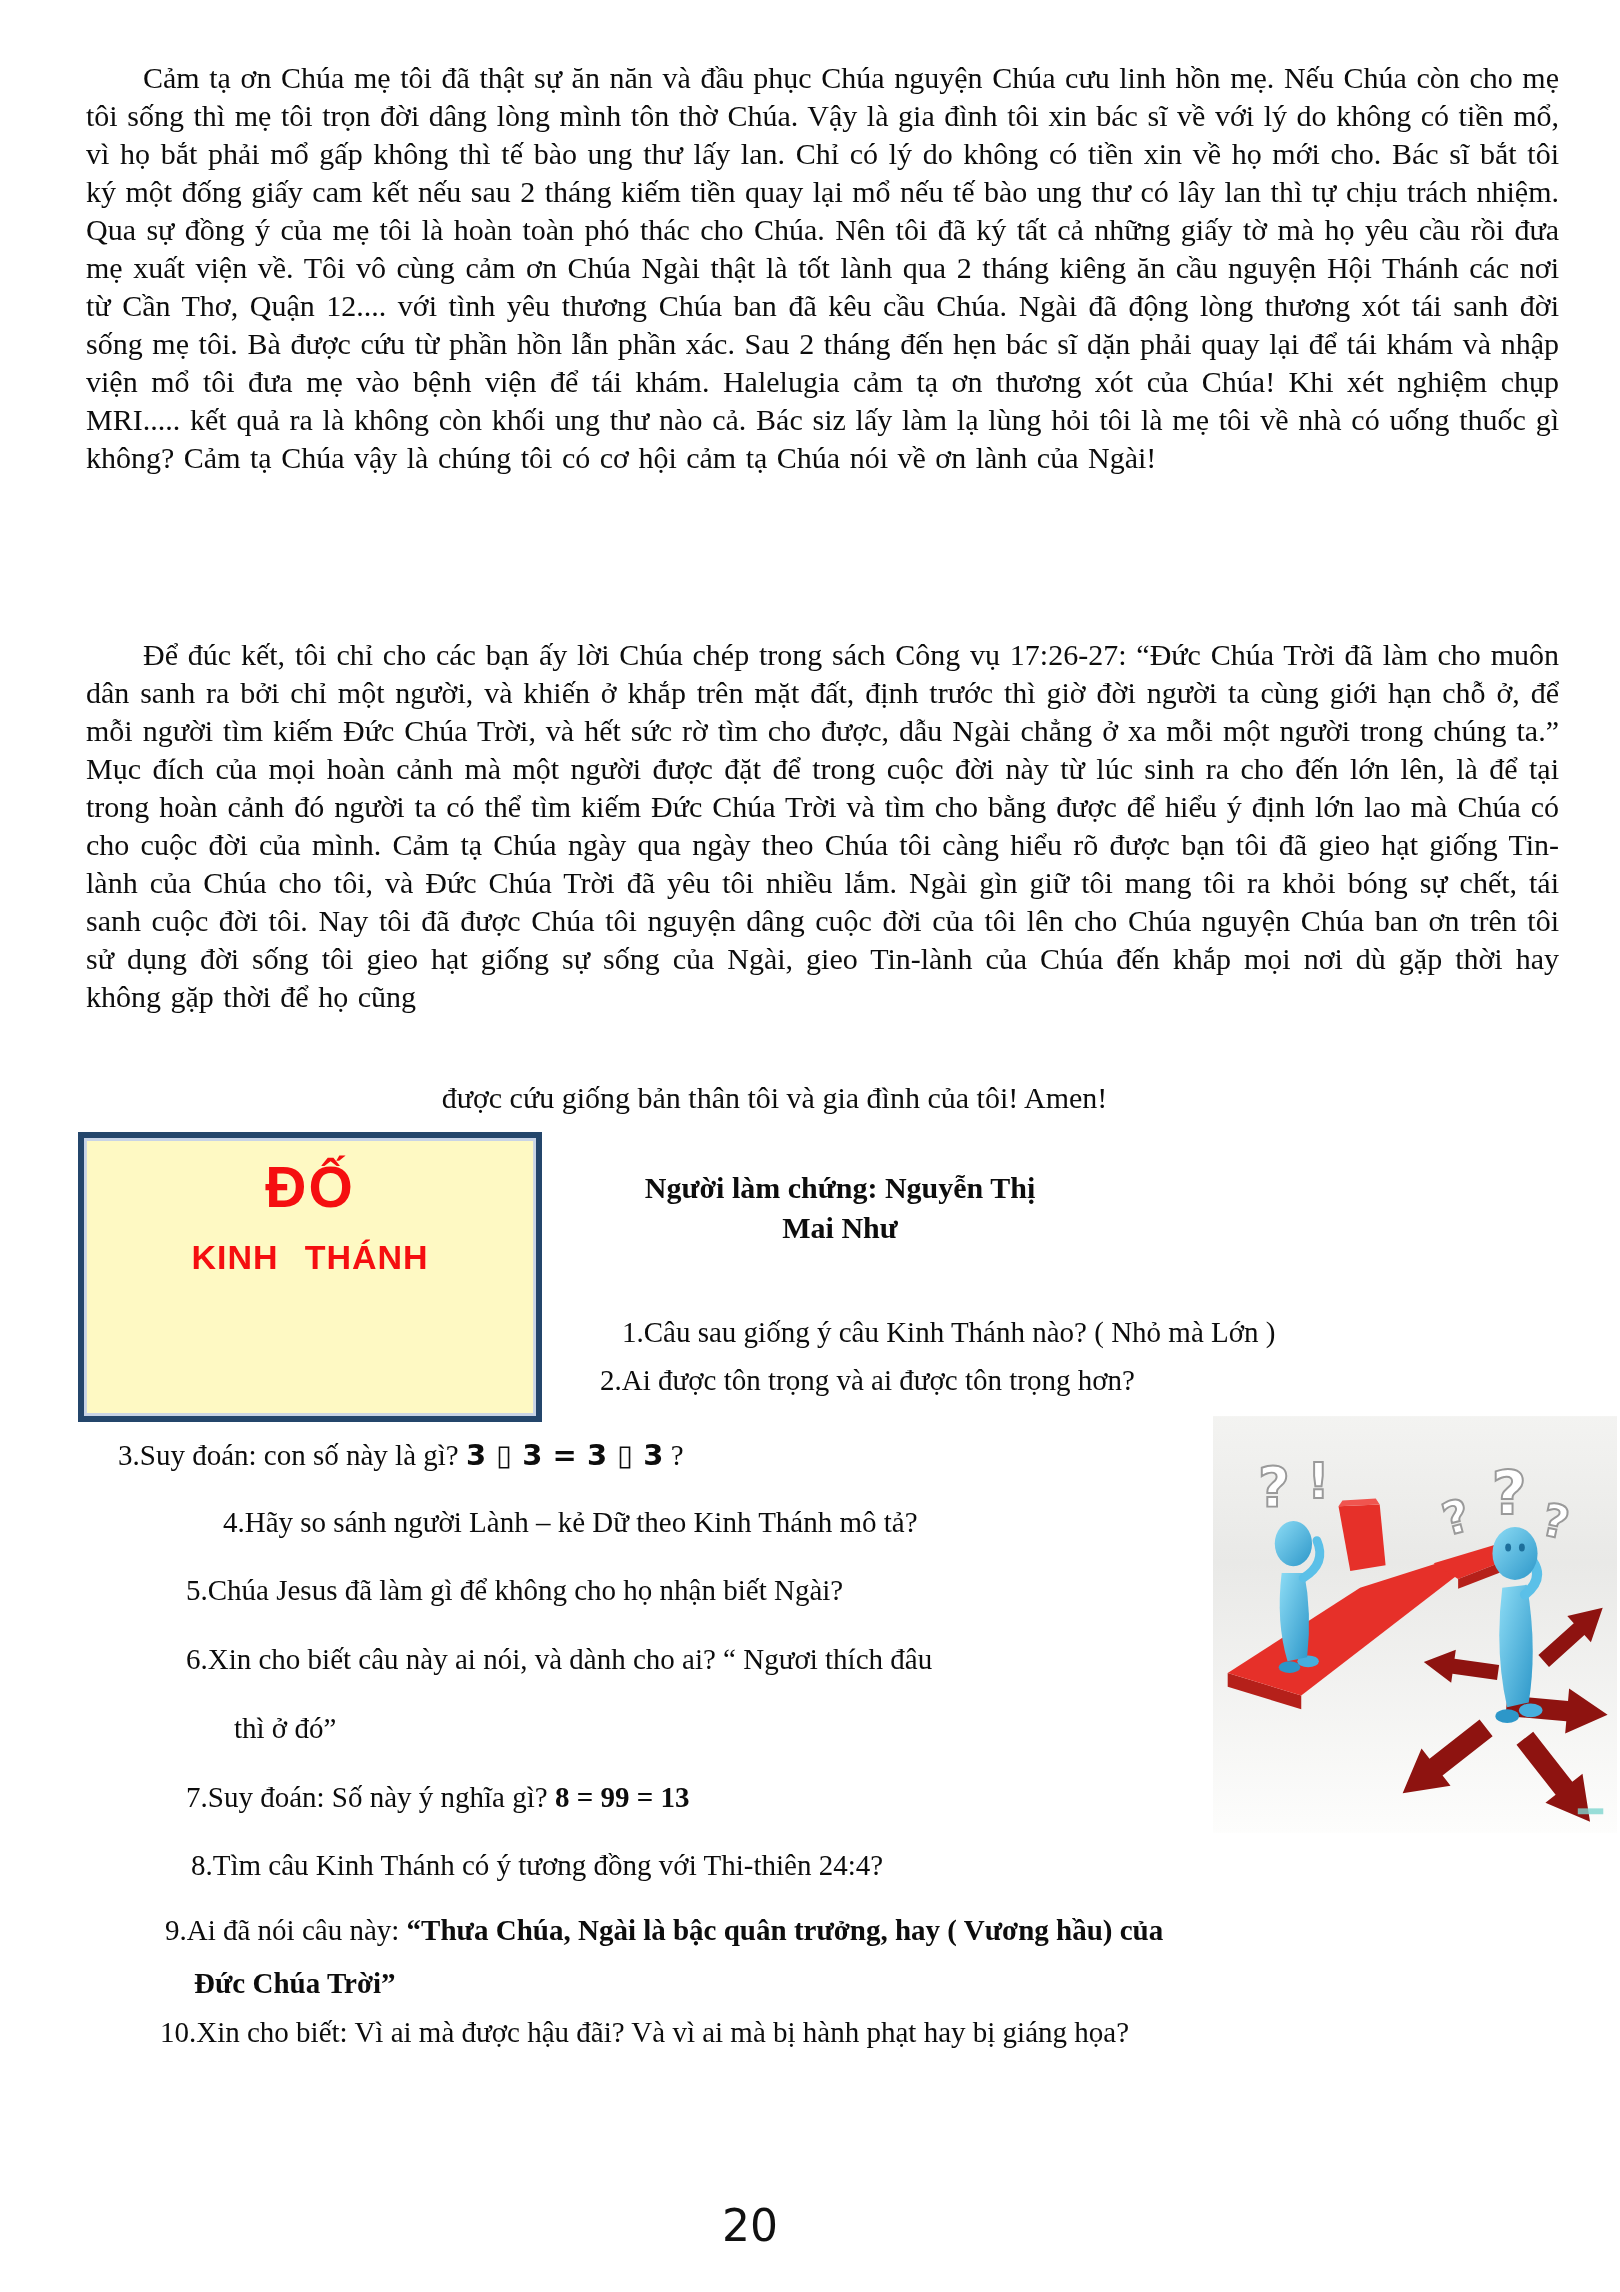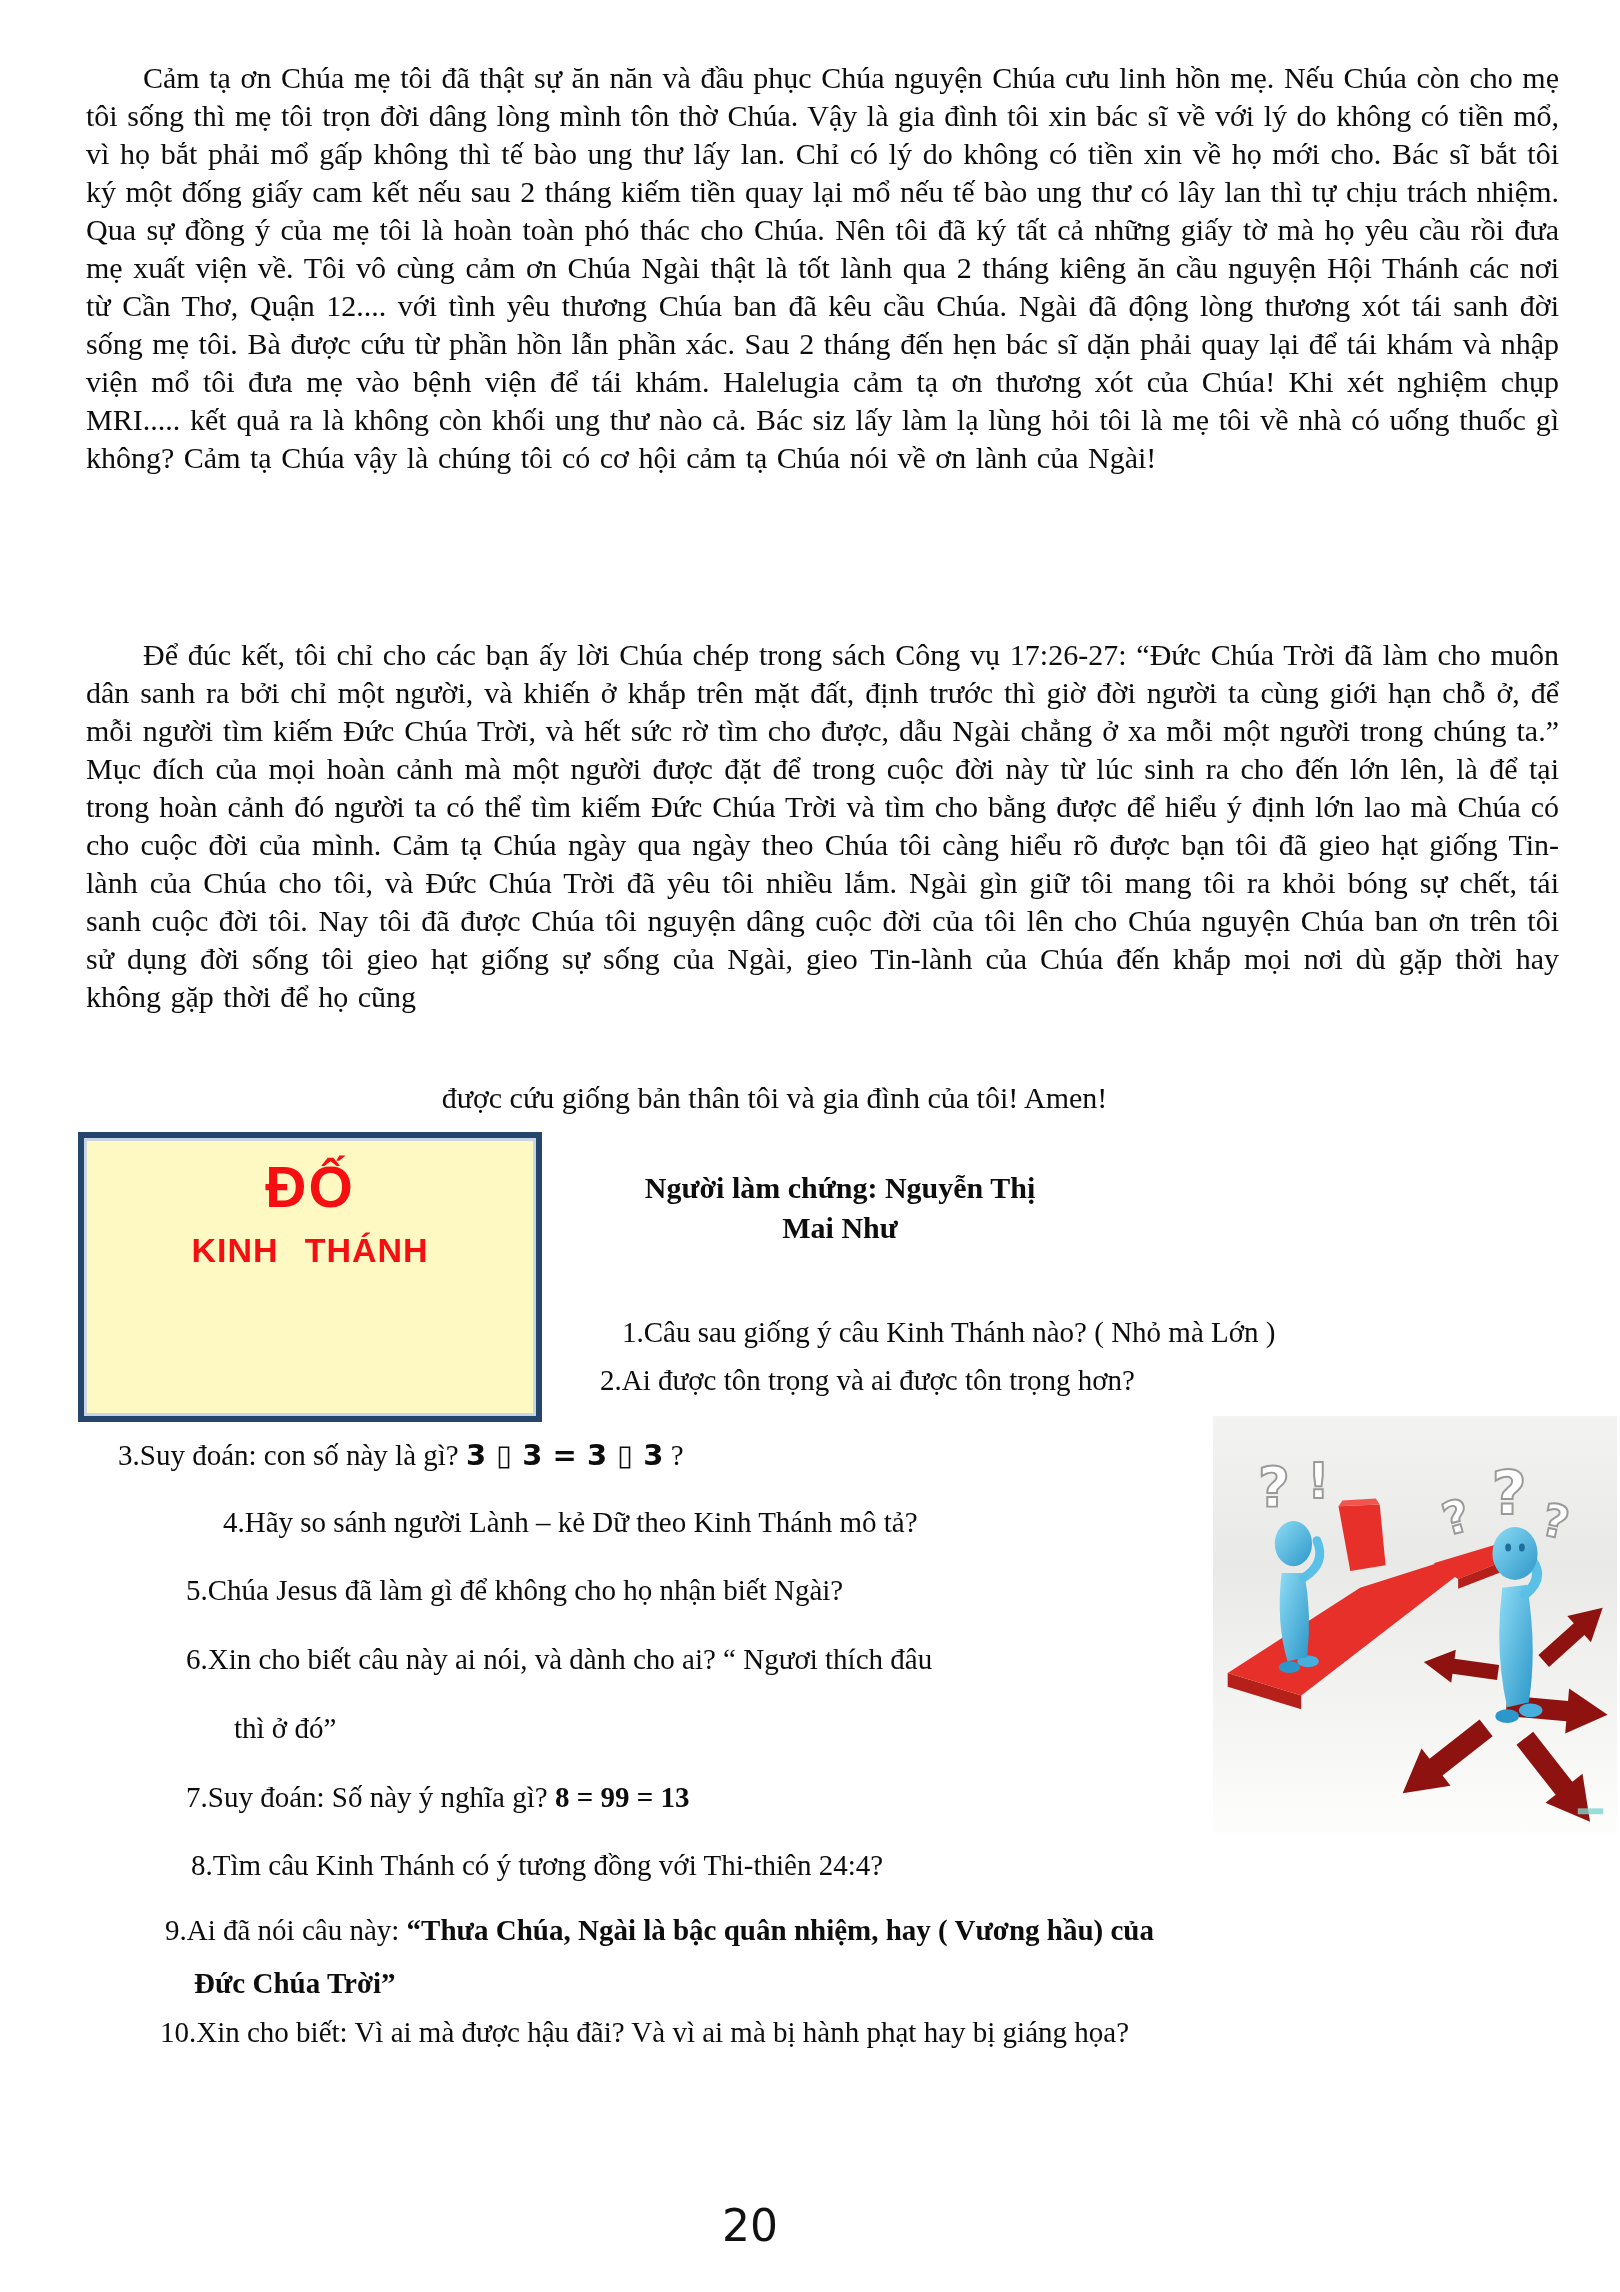--- a/index.html
+++ b/index.html
@@ -31,21 +31,21 @@
     box-sizing:border-box;
     text-align:center;
     font-family:"Liberation Sans","DejaVu Sans",sans-serif;
   }
   .quiz-title-1{
     margin-top:15.7px;
     font-size:57px;font-weight:bold;color:#f50f10;
     letter-spacing:2px;
   }
   .quiz-title-2{
-    margin-top:11px;
+    margin-top:18px;
     font-size:34px;font-weight:bold;color:#f50f10;
     letter-spacing:1px;word-spacing:15.7px;
   }
   .witness{
     position:absolute;top:1168px;left:546px;width:588px;
     text-align:center;font-weight:bold;
     font-size:30px;line-height:40px;
   }
   .q{
     position:absolute;font-size:29px;white-space:nowrap;
@@ -100,21 +100,21 @@
 
   <div class="q q1">1.Câu sau giống ý câu Kinh Thánh nào? ( Nhỏ mà Lớn )</div>
   <div class="q q2">2.Ai được tôn trọng và ai được tôn trọng hơn?</div>
   <div class="q q3"><span>3.Suy đoán: con số này là gì?  </span><span class="bold tofu">3 ▯ 3  = 3 ▯ 3</span><span> ?</span></div>
   <div class="q q4">4.Hãy so sánh người Lành – kẻ Dữ theo Kinh Thánh mô tả?</div>
   <div class="q q5">5.Chúa Jesus đã làm gì để không cho họ nhận biết Ngài?</div>
   <div class="q q6">6.Xin cho biết câu này ai nói, và dành cho ai? “ Ngươi thích đâu</div>
   <div class="q q6b">thì ở đó”</div>
   <div class="q q7"><span>7.Suy đoán: Số này ý nghĩa gì?  </span><span class="bold">8 = 99 = 13</span></div>
   <div class="q q8">8.Tìm câu Kinh Thánh có ý tương đồng với Thi-thiên 24:4?</div>
-  <div class="q q9"><span>9.Ai đã nói câu này: </span><span class="bold">“Thưa Chúa, Ngài là bậc quân nhiệm, hay ( Vương hầu) của</span></div>
+  <div class="q q9"><span>9.Ai đã nói câu này: </span><span class="bold">“Thưa Chúa, Ngài là bậc quân trưởng, hay ( Vương hầu) của</span></div>
   <div class="q q9b bold" style="font-weight:bold">Đức Chúa Trời”</div>
   <div class="q q10">10.Xin cho biết: Vì ai mà được hậu đãi? Và vì ai mà bị hành phạt hay bị giáng họa?</div>
 
   <svg class="illustration" viewBox="0 0 412 425" xmlns="http://www.w3.org/2000/svg">
     <defs>
       <linearGradient id="bgGrad" x1="0" y1="0" x2="0" y2="1">
         <stop offset="0" stop-color="#f3f3f1"></stop>
         <stop offset="0.35" stop-color="#e9e9e7"></stop>
         <stop offset="1" stop-color="#fdfdfc"></stop>
       </linearGradient>

